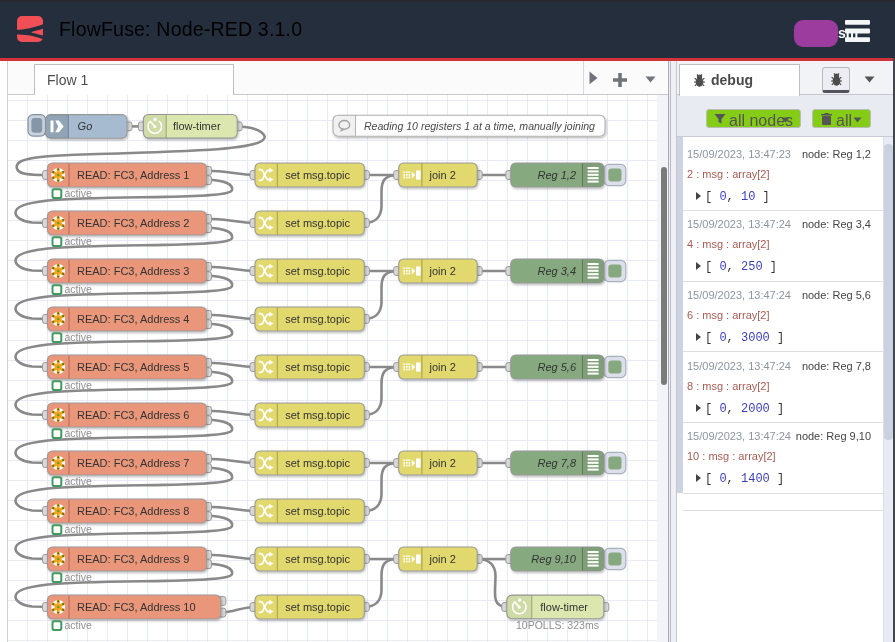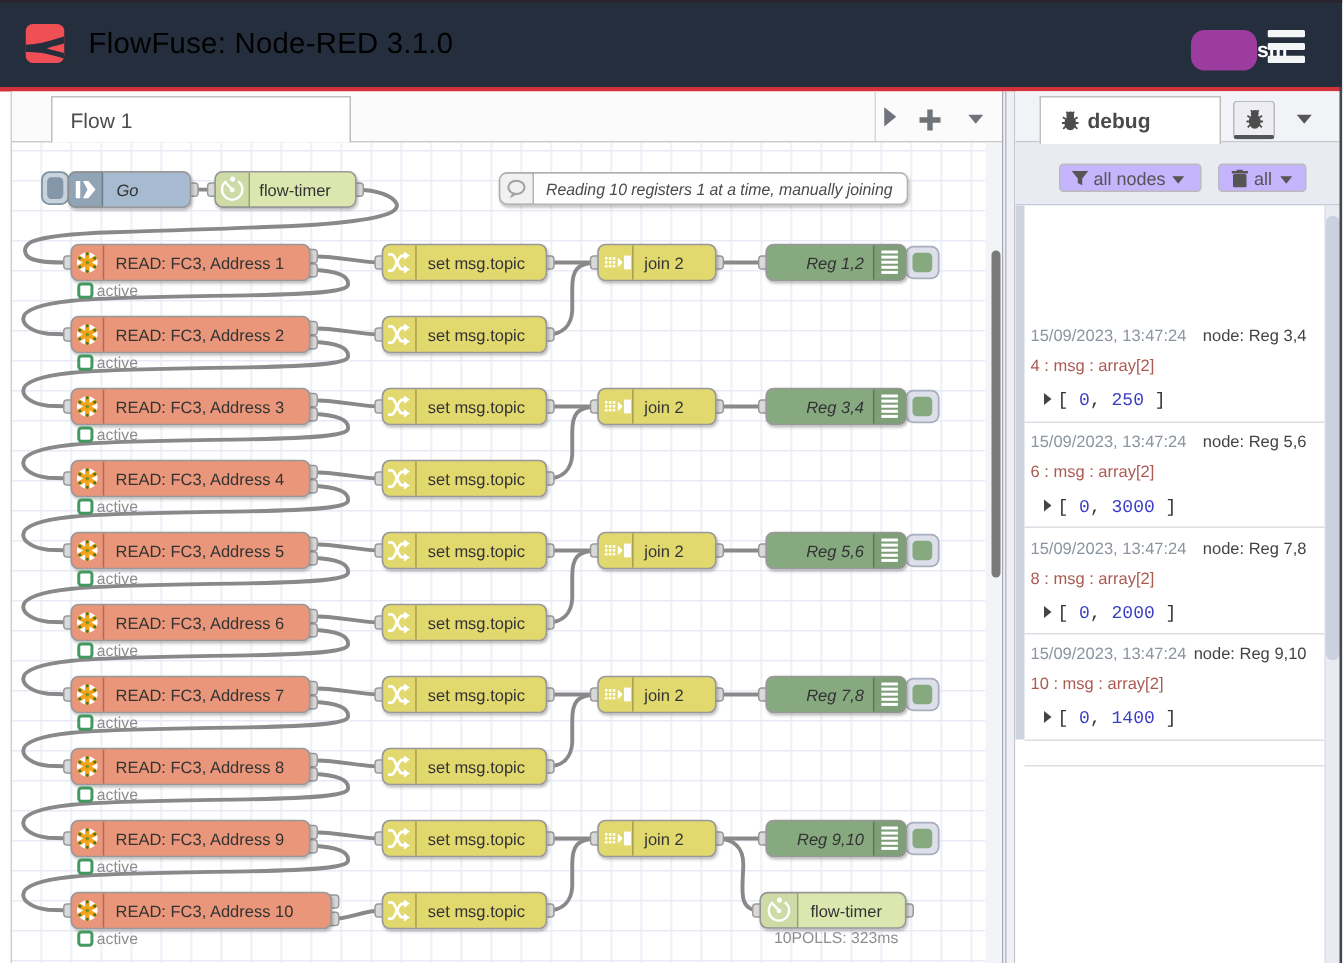--- a/index.html
+++ b/index.html
@@ -20,25 +20,25 @@
 #scrolltrack { left:657px; top:95px; width:11px; height:547px; background:#f3f4f8; }
 #scrollthumb { left:661px; top:167px; width:6px; height:218px; background:#7a7a7a; border-radius:3px; }
 #sep668 { left:668px; top:61px; width:1px; height:581px; background:#a8a8b0; }
 #gap { left:669px; top:61px; width:7px; height:581px; background:#eef0f6; }
 #sep671 { left:670px; top:61px; width:1px; height:581px; background:#b7bac7; }
 #gutter { left:677px; top:137px; width:6px; height:356px; background:#cdd3e0; z-index:4; }
 #sb-border { left:676px; top:61px; width:1px; height:581px; background:#c6c6cc; }
 #sidebar { left:677px; top:61px; width:216px; height:581px; background:#fff; }
 #sb-tabbar { left:677px; top:61px; width:216px; height:34px; background:#f2f3f7; }
 #sb-tabbar-border { left:677px; top:94px; width:216px; height:1px; background:#c6c6cc; }
-#sb-tab { left:693px; top:64px; width:121px; height:32px; background:#fff; border:1px solid #bfbfbf; border-bottom:none; z-index:3; }
+#sb-tab { left:679px; top:64px; width:121px; height:32px; background:#fff; border:1px solid #bfbfbf; border-bottom:none; z-index:3; }
 #sb-tab span { position:absolute; left:31px; top:7px; font-size:14px; font-weight:600; color:#4a4a4a; }
 #bugbtn { left:822px; top:67px; width:28px; height:26px; background:#ededf3; border:1px solid #b9b9c3; border-bottom:3px solid #53535c; border-radius:3px; }
 #sb-toolbar { left:677px; top:95px; width:216px; height:42px; background:#e9ebf2; border-bottom:1px solid #c9ccd8; }
-.tbtn { position:absolute; background:#c4b5fd; border:1px solid #bbb; border-radius:3px; font-size:12px; color:#555; }
+.tbtn { position:absolute; background:#84cc16; border:1px solid #bbb; border-radius:3px; font-size:16px; color:#555; }
 #btn-nodes { left:29px; top:14px; width:95px; height:19px; }
 #btn-all { left:135px; top:14px; width:59px; height:19px; }
 #dlist { left:677px; top:137px; width:206px; height:505px; background:#fff; }
 #dlist-lline { left:683px; top:137px; width:0px; height:0px; background:transparent; }
 #dlist-endline { left:683px; top:510px; width:200px; height:1px; background:#dedee2; }
 .dmsg { position:absolute; left:6px; width:200px; height:70.6px; border-bottom:1px solid #dedee2; }
 .drow1 { position:absolute; left:4px; right:12px; top:7px; font-size:11px; color:#8b95a0; }
 .dnode { float:right; color:#444; }
 .drow2 { position:absolute; left:4px; top:27px; font-size:11px; color:#ab5a52; }
 .drow3 { position:absolute; left:13px; top:49px; font-family:"Liberation Mono", monospace; font-size:12px; }
@@ -703,20 +703,25 @@
             <rect x="3.5" y="0" width="4" height="1.5"></rect>
           </g>
         </svg>
     <span style="position:absolute;left:23px;top:2px">all</span>
     <svg style="position:absolute;left:40px;top:7px" width="9" height="6">
           <path d="M 0.5 0.5 L 4.5 5.5 L 8.5 0.5 z" fill="#555"></path>
         </svg>
   </div>
 </div>
 <div class="abs" id="dlist">
+<div class="dmsg" style="top:3.7px">
+  <div class="drow1"><span class="dts">15/09/2023, 13:47:23</span><span class="dnode">node: Reg 1,2</span></div>
+  <div class="drow2">2 : msg : array[2]</div>
+  <div class="drow3"><span class="tri"></span><span class="mpunc">[ </span><span class="mnum">0</span><span class="mpunc">, </span><span class="mnum">10</span><span class="mpunc"> ]</span></div>
+</div>
 <div class="dmsg" style="top:74.3px">
   <div class="drow1"><span class="dts">15/09/2023, 13:47:24</span><span class="dnode">node: Reg 3,4</span></div>
   <div class="drow2">4 : msg : array[2]</div>
   <div class="drow3"><span class="tri"></span><span class="mpunc">[ </span><span class="mnum">0</span><span class="mpunc">, </span><span class="mnum">250</span><span class="mpunc"> ]</span></div>
 </div>
 <div class="dmsg" style="top:144.9px">
   <div class="drow1"><span class="dts">15/09/2023, 13:47:24</span><span class="dnode">node: Reg 5,6</span></div>
   <div class="drow2">6 : msg : array[2]</div>
   <div class="drow3"><span class="tri"></span><span class="mpunc">[ </span><span class="mnum">0</span><span class="mpunc">, </span><span class="mnum">3000</span><span class="mpunc"> ]</span></div>
 </div>

